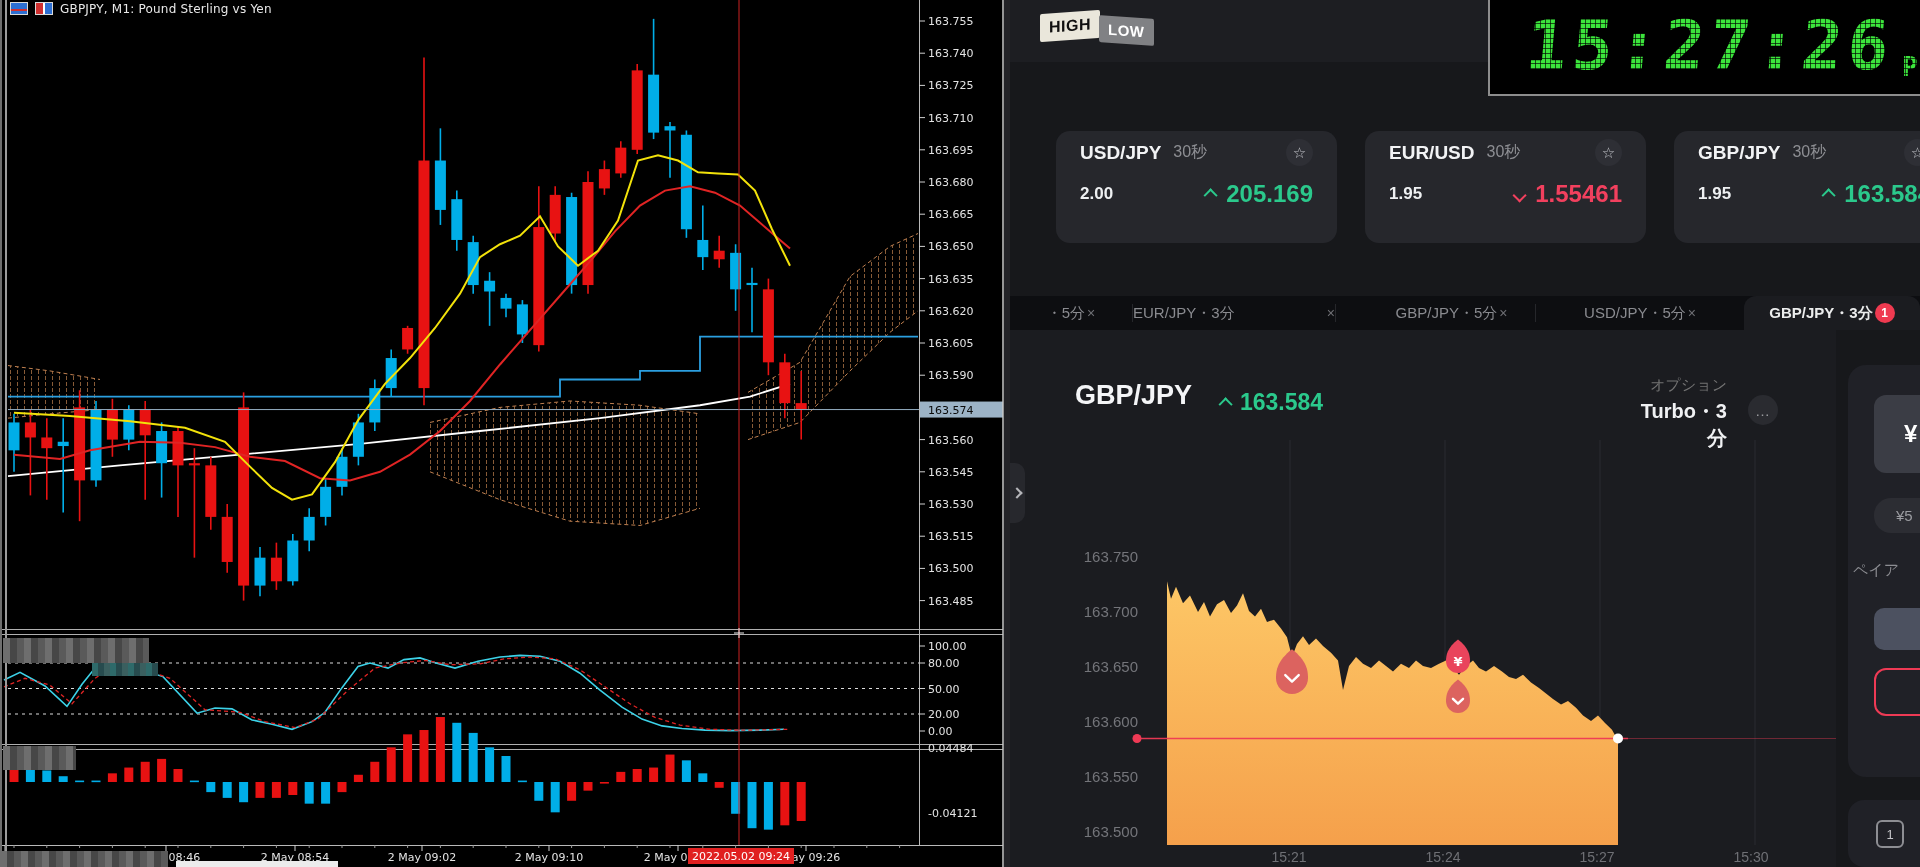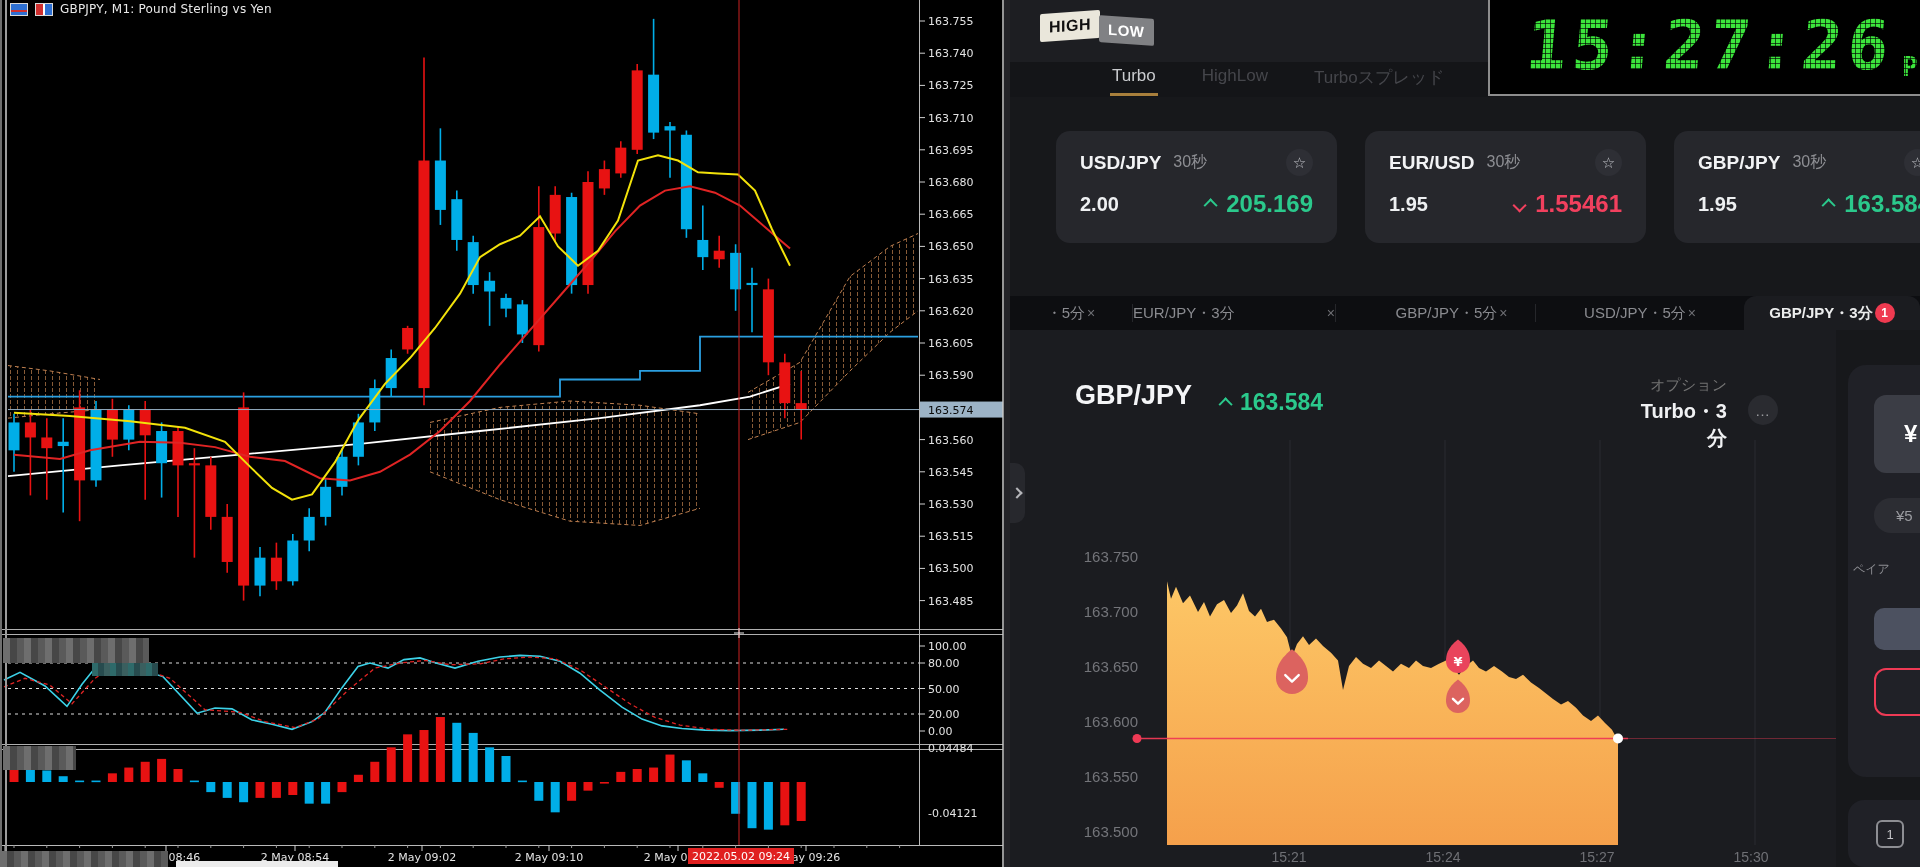--- a/index.html
+++ b/index.html
@@ -1,20 +1,20 @@
 <!DOCTYPE html>
 <html><head>
 <meta charset="utf-8">
 <style>
   html,body{margin:0;padding:0;background:#000;}
   .screen{position:relative;width:1920px;height:867px;background:#232327;overflow:hidden;
           font-family:"Liberation Sans",sans-serif;}
   
   .mt4{position:absolute;left:0;top:0;width:1004px;height:867px;background:#000;}
-  .mt4-title{position:absolute;left:10px;top:2px;display:flex;align-items:center;gap:7px;z-index:5;}
+  .mt4-title{position:absolute;left:10px;top:2px;display:flex;align-items:flex-start;gap:7px;z-index:5;}
   .mt4-title .txt{font:12px "DejaVu Sans",sans-serif;color:#e8e8e8;letter-spacing:.2px;}
   .wicon{width:18px;height:13px;border:1px solid #d9d9d9;box-sizing:border-box;}
   .wicon.a{background:repeating-linear-gradient(0deg,#2d6fd2 0 3px,#cf2f2f 3px 5px,#2d6fd2 5px 8px);}
   .wicon.b{background:linear-gradient(90deg,#cf2f2f 0 45%,#fff 45% 55%,#2d6fd2 55%);}
   .pixblur{position:absolute;z-index:6;
     background-image:repeating-linear-gradient(90deg,#6e6e6e 0 7px,#474747 7px 14px,#5a5a5a 14px 21px),
                      repeating-linear-gradient(0deg,rgba(150,150,150,.5) 0 6px,rgba(50,50,50,.5) 6px 12px);}
   .pixblur.teal{background-image:repeating-linear-gradient(90deg,#2e6a6a 0 6px,#274b4e 6px 12px,#3a5f5f 12px 18px),
                      repeating-linear-gradient(0deg,rgba(120,160,160,.4) 0 5px,rgba(40,60,60,.5) 5px 10px);}
   .sliver{position:absolute;left:176px;top:861px;width:162px;height:6px;background:#ececec;z-index:6;}
@@ -35,28 +35,28 @@
   .clock{position:absolute;right:0;top:0;width:432px;height:96px;background:#000;z-index:4;
          border-left:2px solid #8d8d8d;border-bottom:2px solid #8d8d8d;box-sizing:border-box;}
   .clock-digits{position:absolute;left:36px;top:6px;font-family:"DejaVu Sans Mono",monospace;font-weight:bold;
          font-size:68px;letter-spacing:5px;color:#3ce43c;transform:skewX(-5deg);}
   .clock-grid{position:absolute;inset:0;pointer-events:none;
       background-image:repeating-linear-gradient(90deg,rgba(0,0,0,.65) 0 1px,transparent 1px 5px),
                        repeating-linear-gradient(0deg,rgba(0,0,0,.65) 0 1px,transparent 1px 5px);}
   .clock-suffix{position:absolute;right:-4px;bottom:12px;font-family:"DejaVu Sans Mono",monospace;
          font-weight:bold;font-size:26px;color:#3ce43c;width:22px;overflow:hidden;}
   .cards{position:absolute;left:46px;top:131px;display:flex;gap:28px;z-index:2;}
-  .card{width:281px;height:112px;background:#26272c;border-radius:14px;padding:18px 24px;box-sizing:border-box;cursor:pointer;}
+  .card{width:281px;height:112px;background:#26272c;border-radius:14px;padding:8px 24px;box-sizing:border-box;cursor:pointer;}
   .card-row{display:flex;align-items:center;}
   .card .pair{font-size:19px;font-weight:bold;color:#f2f3f5;}
   .card .dur{font-size:16px;color:#8d8e93;margin-left:12px;}
   .star-btn{margin-left:auto;width:27px;height:27px;border-radius:50%;background:#2e2f35;color:#bfc1c6;
             display:flex;align-items:center;justify-content:center;font-size:15px;cursor:pointer;}
   .card-row2{margin-top:14px;}
-  .card .payout{font-size:20px;font-weight:bold;color:#eef0f2;}
+  .card .payout{font-size:17px;font-weight:bold;color:#eef0f2;}
   .card .quote{margin-left:auto;display:flex;align-items:center;gap:9px;font-size:24px;font-weight:bold;}
   .chev{width:8px;height:8px;border-left:2px solid;border-top:2px solid;display:inline-block;}
   .chev.up{transform:rotate(45deg) translateY(2px);}
   .chev.down{transform:rotate(225deg) translateY(-2px);}
   .up-c{color:#2bc98c;} .down-c{color:#f2405e;}
   .pos-tabs{position:absolute;left:0;top:296px;width:100%;height:34px;background:#0d0e11;z-index:2;}
   .pos-tab{position:absolute;top:0;height:34px;display:flex;align-items:center;justify-content:center;gap:2px;
            font-size:15px;color:#8a8b90;cursor:pointer;box-sizing:border-box;}
   .pos-tab .x{color:#6f7075;font-size:14px;cursor:pointer;}
   .pos-sep{position:absolute;top:8px;width:1px;height:18px;background:#26272b;}
@@ -73,21 +73,21 @@
             display:flex;align-items:center;justify-content:center;font-size:15px;letter-spacing:1px;cursor:pointer;z-index:2;}
   .expander{position:absolute;left:0;top:463px;width:15px;height:60px;background:#27282d;border-radius:0 10px 10px 0;
             z-index:2;display:flex;align-items:center;justify-content:center;cursor:pointer;}
   .expander .c{width:6px;height:6px;border-top:2px solid #b5b6ba;border-right:2px solid #b5b6ba;transform:rotate(45deg);margin-left:-2px;}
   .panel-col{position:absolute;left:826px;top:330px;width:84px;bottom:0;background:#17181b;z-index:3;}
   .panel{position:absolute;left:12px;top:35px;width:200px;height:412px;background:#202127;border-radius:18px 0 0 18px;}
   .amount-box{position:absolute;left:26px;top:30px;width:160px;height:78px;background:#3b3d45;border-radius:12px;
               color:#fff;font-size:24px;font-weight:bold;display:flex;align-items:center;padding-left:30px;box-sizing:border-box;cursor:text;}
   .quick-box{position:absolute;left:26px;top:133px;width:160px;height:35px;background:#2c2d33;border-radius:17px;
              color:#9b9ca1;font-size:15px;display:flex;align-items:center;padding-left:22px;box-sizing:border-box;cursor:pointer;}
-  .pay-label{position:absolute;left:5px;top:196px;font-size:12px;color:#8d8e93;}
+  .pay-label{position:absolute;left:5px;top:196px;font-size:15px;color:#8d8e93;}
   .btn-slate{position:absolute;left:26px;top:243px;width:160px;height:42px;background:#4c5160;border-radius:10px;border:none;cursor:pointer;}
   .btn-red{position:absolute;left:26px;top:303px;width:160px;height:48px;background:transparent;border:2px solid #ef3a55;
            border-radius:12px;cursor:pointer;}
   .panel-lower{position:absolute;left:12px;top:470px;width:200px;height:67px;background:#202127;border-radius:16px 0 0 16px;}
   .trade-ico{position:absolute;left:28px;top:20px;width:24px;height:24px;border:2px solid #8d8e93;border-radius:6px;
              color:#c3c4c8;font-size:13px;display:flex;align-items:center;justify-content:center;}
   svg text{font-family:"DejaVu Sans",sans-serif;}
   .axt{font-size:11px;fill:#e3e3e3;}
   .hlyt{font-size:15px;fill:#74757a;font-family:"Liberation Sans",sans-serif;}
   .hlxt{font-size:14px;fill:#6f7075;font-family:"Liberation Sans",sans-serif;}
@@ -424,26 +424,20 @@
         <text x="1597" y="862" class="hlxt" text-anchor="middle">15:27</text>
         <text x="1751" y="862" class="hlxt" text-anchor="middle">15:30</text>
       </svg>
 
     <div class="hl-header"></div>
     <div class="logo">
       <span class="logo-high">HIGH</span>
       <span class="logo-low">LOW</span>
     </div>
 
-    <nav class="hl-tabs">
-      <span class="nav-tab active">Turbo</span>
-      <span class="nav-tab">HighLow</span>
-      <span class="nav-tab">Turboスプレッド</span>
-      <span class="nav-tab">HighLowスプレッド</span>
-    </nav>
 
     <div class="clock">
       <div class="clock-digits">15:27:26</div>
       <div class="clock-suffix">P</div>
       <div class="clock-grid"></div>
     </div>
 
     <div class="cards">
       <div class="card">
         <div class="card-row">

